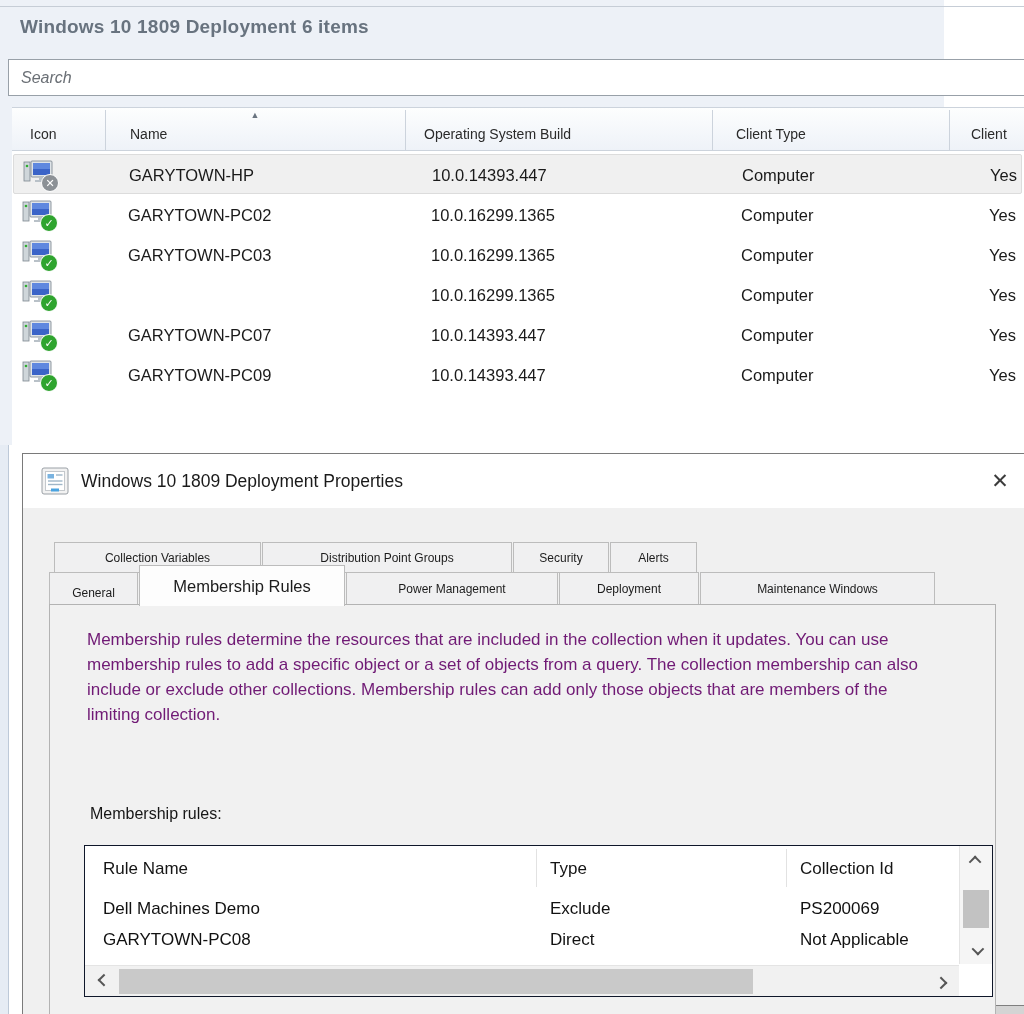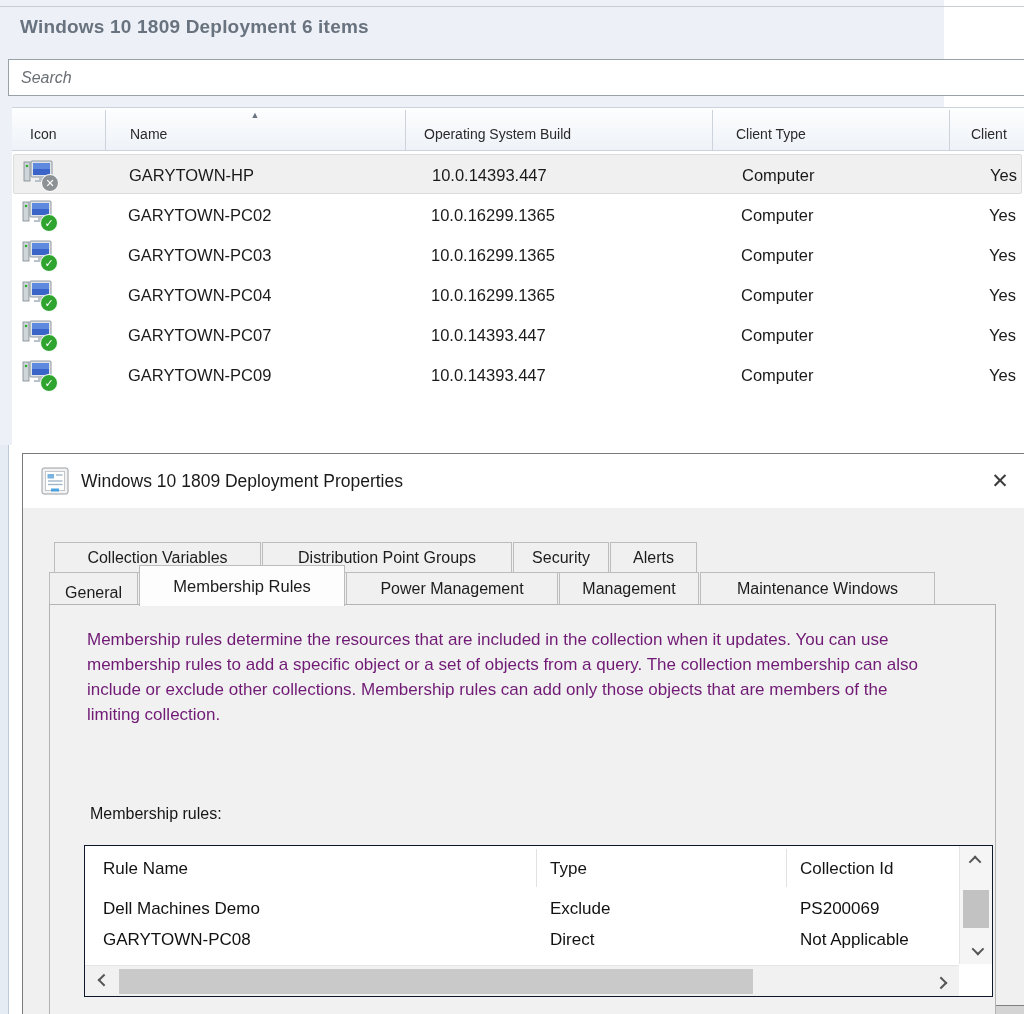--- a/index.html
+++ b/index.html
@@ -38,21 +38,21 @@
   
   .left-strip { position:absolute; left:0; top:445px; width:9px; height:569px; background:#e6ecf4; border-right:1px solid #bdc9d8; }
 
   
   .dialog { position:absolute; left:22px; top:453px; width:1010px; height:575px; background:#f0f0f0; border:1px solid #7a7a7a; }
   .titlebar { position:absolute; left:0; top:0; width:100%; height:54px; background:#ffffff; }
   .dlg-icon { position:absolute; left:18px; top:13px; width:28px; height:28px; }
   .dlg-title { position:absolute; left:58px; top:0; height:54px; display:flex; align-items:center; font-size:17.5px; color:#1a1a1a; }
   .dlg-close { position:absolute; right:14px; top:10px; width:34px; height:34px; display:flex; align-items:center; justify-content:center; font-size:21px; color:#3c3c3c; cursor:pointer; }
 
-  .tab { position:absolute; background:#f0f0f1; border:1px solid #bcbcbc; display:flex; align-items:center; justify-content:center; font-size:16px; color:#1c1c1c; white-space:nowrap; }
+  .tab { position:absolute; background:#f0f0f1; border:1px solid #bcbcbc; display:flex; align-items:center; justify-content:center; font-size:12px; color:#1c1c1c; white-space:nowrap; }
   .tab.active { background:#fdfdfd; border-bottom:none; z-index:4; font-size:16.5px; }
 
   .panel { position:absolute; left:26px; top:150px; width:947px; height:425px; background:#f1f1f1; border:1px solid #b3b3b3; z-index:1; }
   .desc { position:absolute; left:37px; top:22px; width:838px; font-size:17px; line-height:25px; color:#701a75; }
   .rules-label { position:absolute; left:40px; top:200px; font-size:16px; color:#161616; }
 
   .rules-box { position:absolute; left:34px; top:240px; width:909px; height:152px; background:#fff; border:1px solid #0f172a; }
   .rcell { position:absolute; display:flex; align-items:center; font-size:17px; color:#111; white-space:nowrap; height:30px; }
   .rhead { top:8px; height:30px; color:#151515; }
   .rdiv { position:absolute; top:3px; height:38px; width:1px; background:#e2e2e2; }
@@ -166,21 +166,20 @@
               <rect x="1" y="3" width="6" height="19" fill="#cfd6da" stroke="#7e8890" stroke-width="0.8"></rect>
               <circle cx="4" cy="7" r="1.3" fill="#2fae2f"></circle>
               <rect x="8" y="2" width="21" height="16" rx="1" fill="#dfe4e8" stroke="#76808a" stroke-width="0.8"></rect>
               <rect x="10" y="4" width="17" height="12" fill="#3b64c8"></rect>
               <rect x="10" y="4" width="17" height="6" fill="#6f97e8" opacity="0.7"></rect>
               <rect x="16" y="18" width="5" height="3" fill="#b9c1c8"></rect>
               <rect x="12" y="21" width="13" height="2" fill="#b9c1c8"></rect>
             </svg>
           <span class="badge badge-ok">✓</span>
         </span>
-        <span class="dcell c-name">GARYTOWN-PC04</span>
         <span class="dcell c-os">10.0.16299.1365</span>
         <span class="dcell c-ctype">Computer</span>
         <span class="dcell c-client">Yes</span>
       </div>
 
       <div class="drow" style="top:164px">
         <span class="dev-icon">
           <svg width="30" height="28" viewBox="0 0 30 28">
               <rect x="1" y="3" width="6" height="19" fill="#cfd6da" stroke="#7e8890" stroke-width="0.8"></rect>
               <circle cx="4" cy="7" r="1.3" fill="#2fae2f"></circle>
@@ -240,21 +239,21 @@
     </div>
 
     <div class="tab" style="left:31px;  top:88px; width:207px; height:31px">Collection Variables</div>
     <div class="tab" style="left:239px; top:88px; width:250px; height:31px">Distribution Point Groups</div>
     <div class="tab" style="left:490px; top:88px; width:96px;  height:31px">Security</div>
     <div class="tab" style="left:587px; top:88px; width:87px;  height:31px">Alerts</div>
 
     <div class="tab" style="left:26px;  top:118px; width:89px;  height:41px">General</div>
     <div class="tab active" style="left:116px; top:111px; width:206px; height:41px">Membership Rules</div>
     <div class="tab" style="left:323px; top:118px; width:212px; height:33px">Power Management</div>
-    <div class="tab" style="left:536px; top:118px; width:140px; height:33px">Management</div>
+    <div class="tab" style="left:536px; top:118px; width:140px; height:33px">Deployment</div>
     <div class="tab" style="left:677px; top:118px; width:235px; height:33px">Maintenance Windows</div>
 
     <div class="panel">
       <p class="desc">Membership rules determine the resources that are included in the collection when it updates. You can use membership rules to add a specific object or a set of objects from a query. The collection membership can also include or exclude other collections. Membership rules can add only those objects that are members of the limiting collection.</p>
       <div class="rules-label">Membership rules:</div>
 
       <div class="rules-box">
         <div class="rcell rhead" style="left:18px">Rule Name</div>
         <div class="rcell rhead" style="left:465px">Type</div>
         <div class="rcell rhead" style="left:715px">Collection Id</div>

